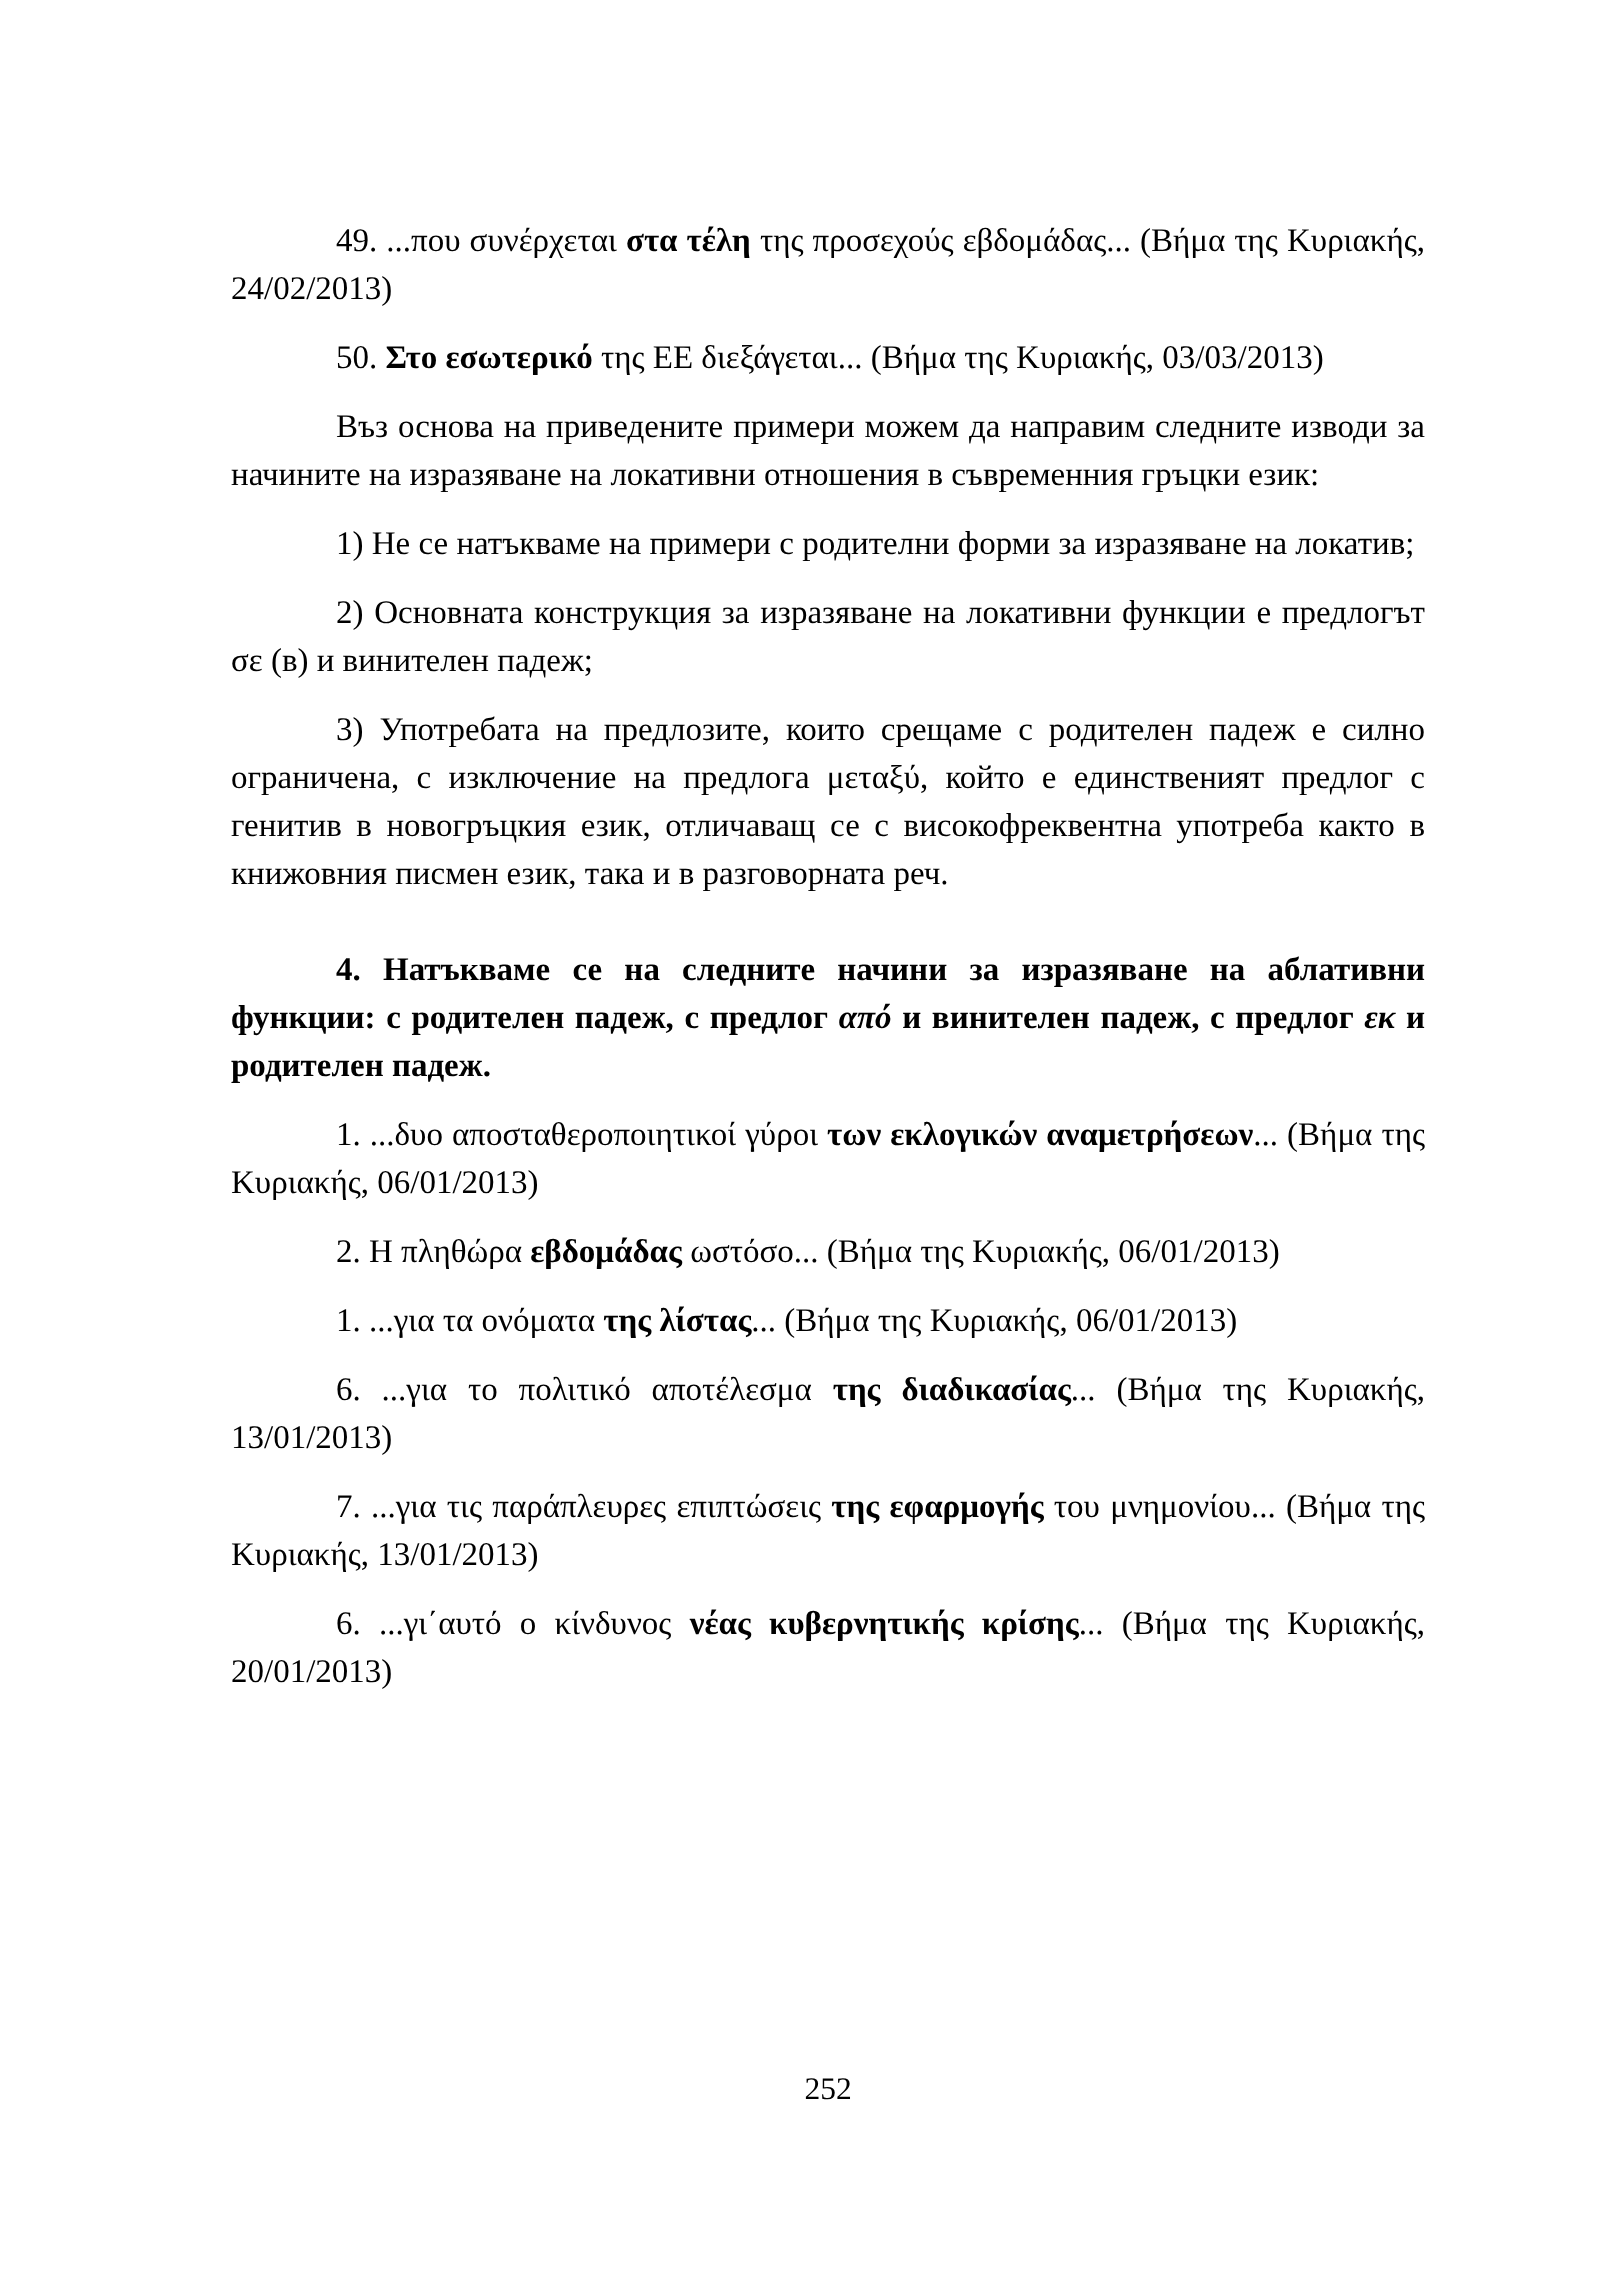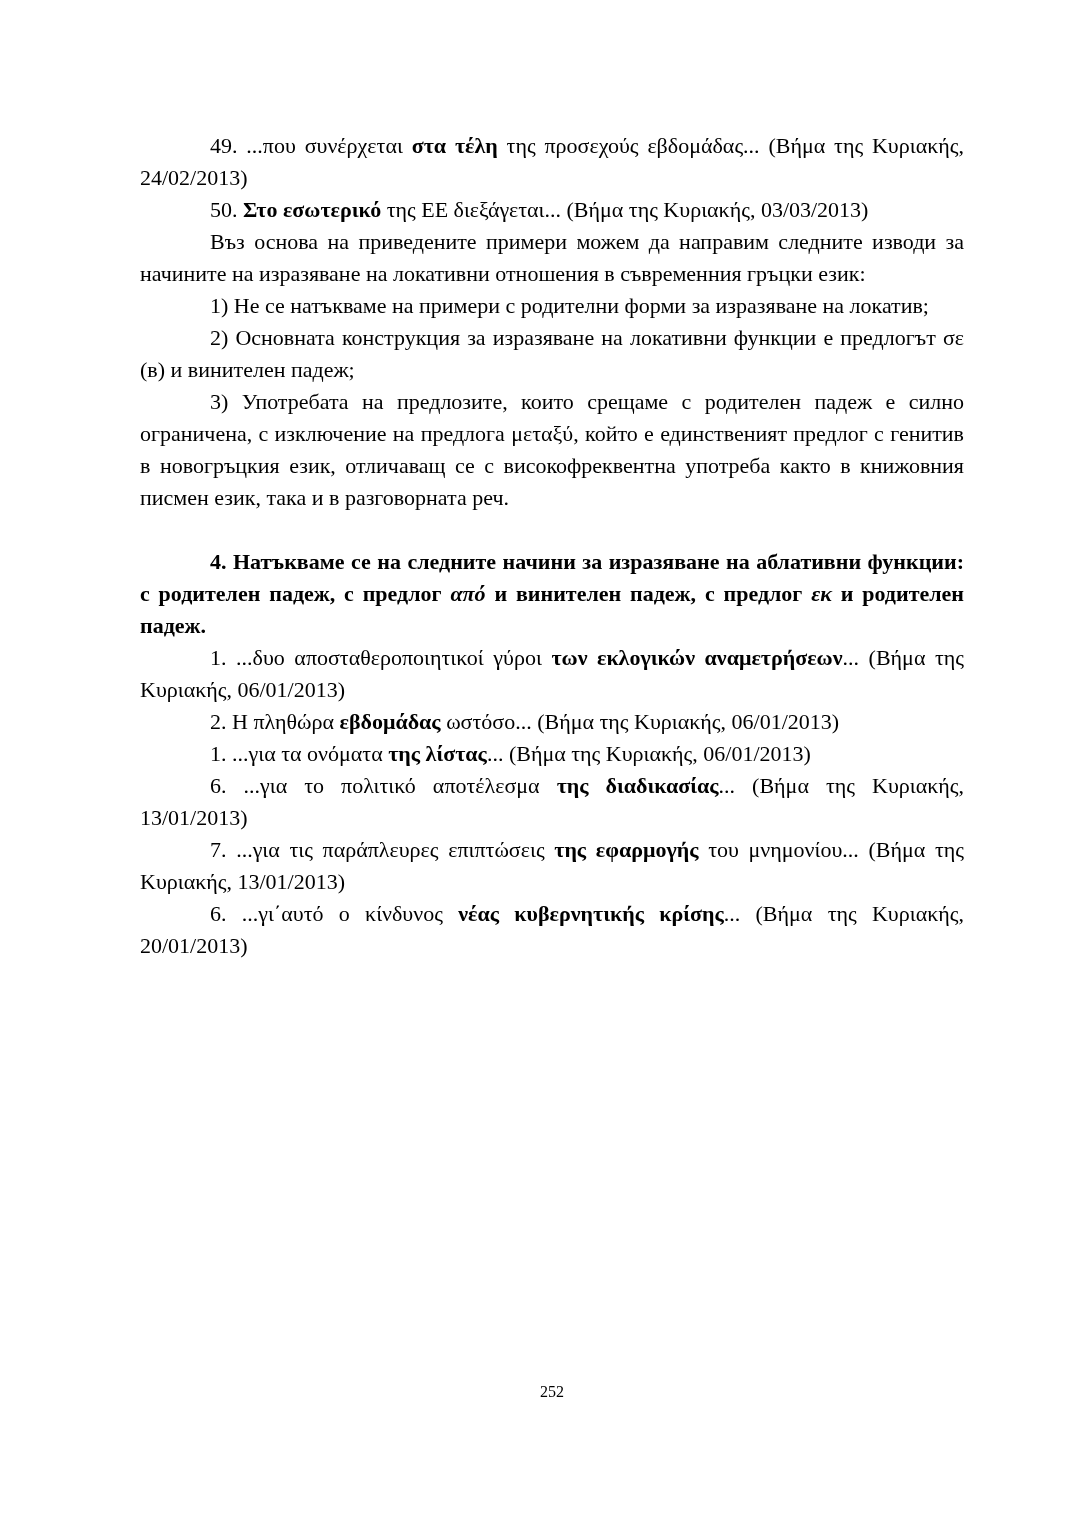--- a/index.html
+++ b/index.html
@@ -14,38 +14,38 @@
     background: #ffffff;
     box-sizing: border-box;
     padding: 130px 116px 0 140px;
     font-family: "Liberation Serif", "DejaVu Serif", serif;
     font-size: 22px;
     line-height: 32px;
     color: #000000;
     overflow: hidden;
   }
   .para {
-    margin: 0;
+    margin: 14px;
     text-align: justify;
     text-indent: 70px;
     font-family: Liberation Serif, serif;
   }
   .para.heading {
     font-weight: bold;
     margin-top: 32px;
   }
   .b { font-weight: bold; }
   .i { font-style: italic; }
   .footer {
     position: absolute;
     left: 140px;
     right: 116px;
     top: 1376px;
     text-align: center;
-    font-size: 16px;
+    font-size: 21px;
   }
 </style>
 </head>
 <body>
 
 <div class="page">
   <div>
       <p class="para example"><span>49. ...που συνέρχεται </span><span class="b">στα τέλη</span><span> της προσεχούς εβδομάδας... (Βήμα της Κυριακής, 24/02/2013)</span></p>
       <p class="para example"><span>50. </span><span class="b">Στο εσωτερικό</span><span> της ΕΕ διεξάγεται... (Βήμα της Κυριακής, 03/03/2013)</span></p>
       <p class="para body"><span>Въз основа на приведените примери можем да направим следните изводи за начините на изразяване на локативни отношения в съвременния гръцки език:</span></p>

